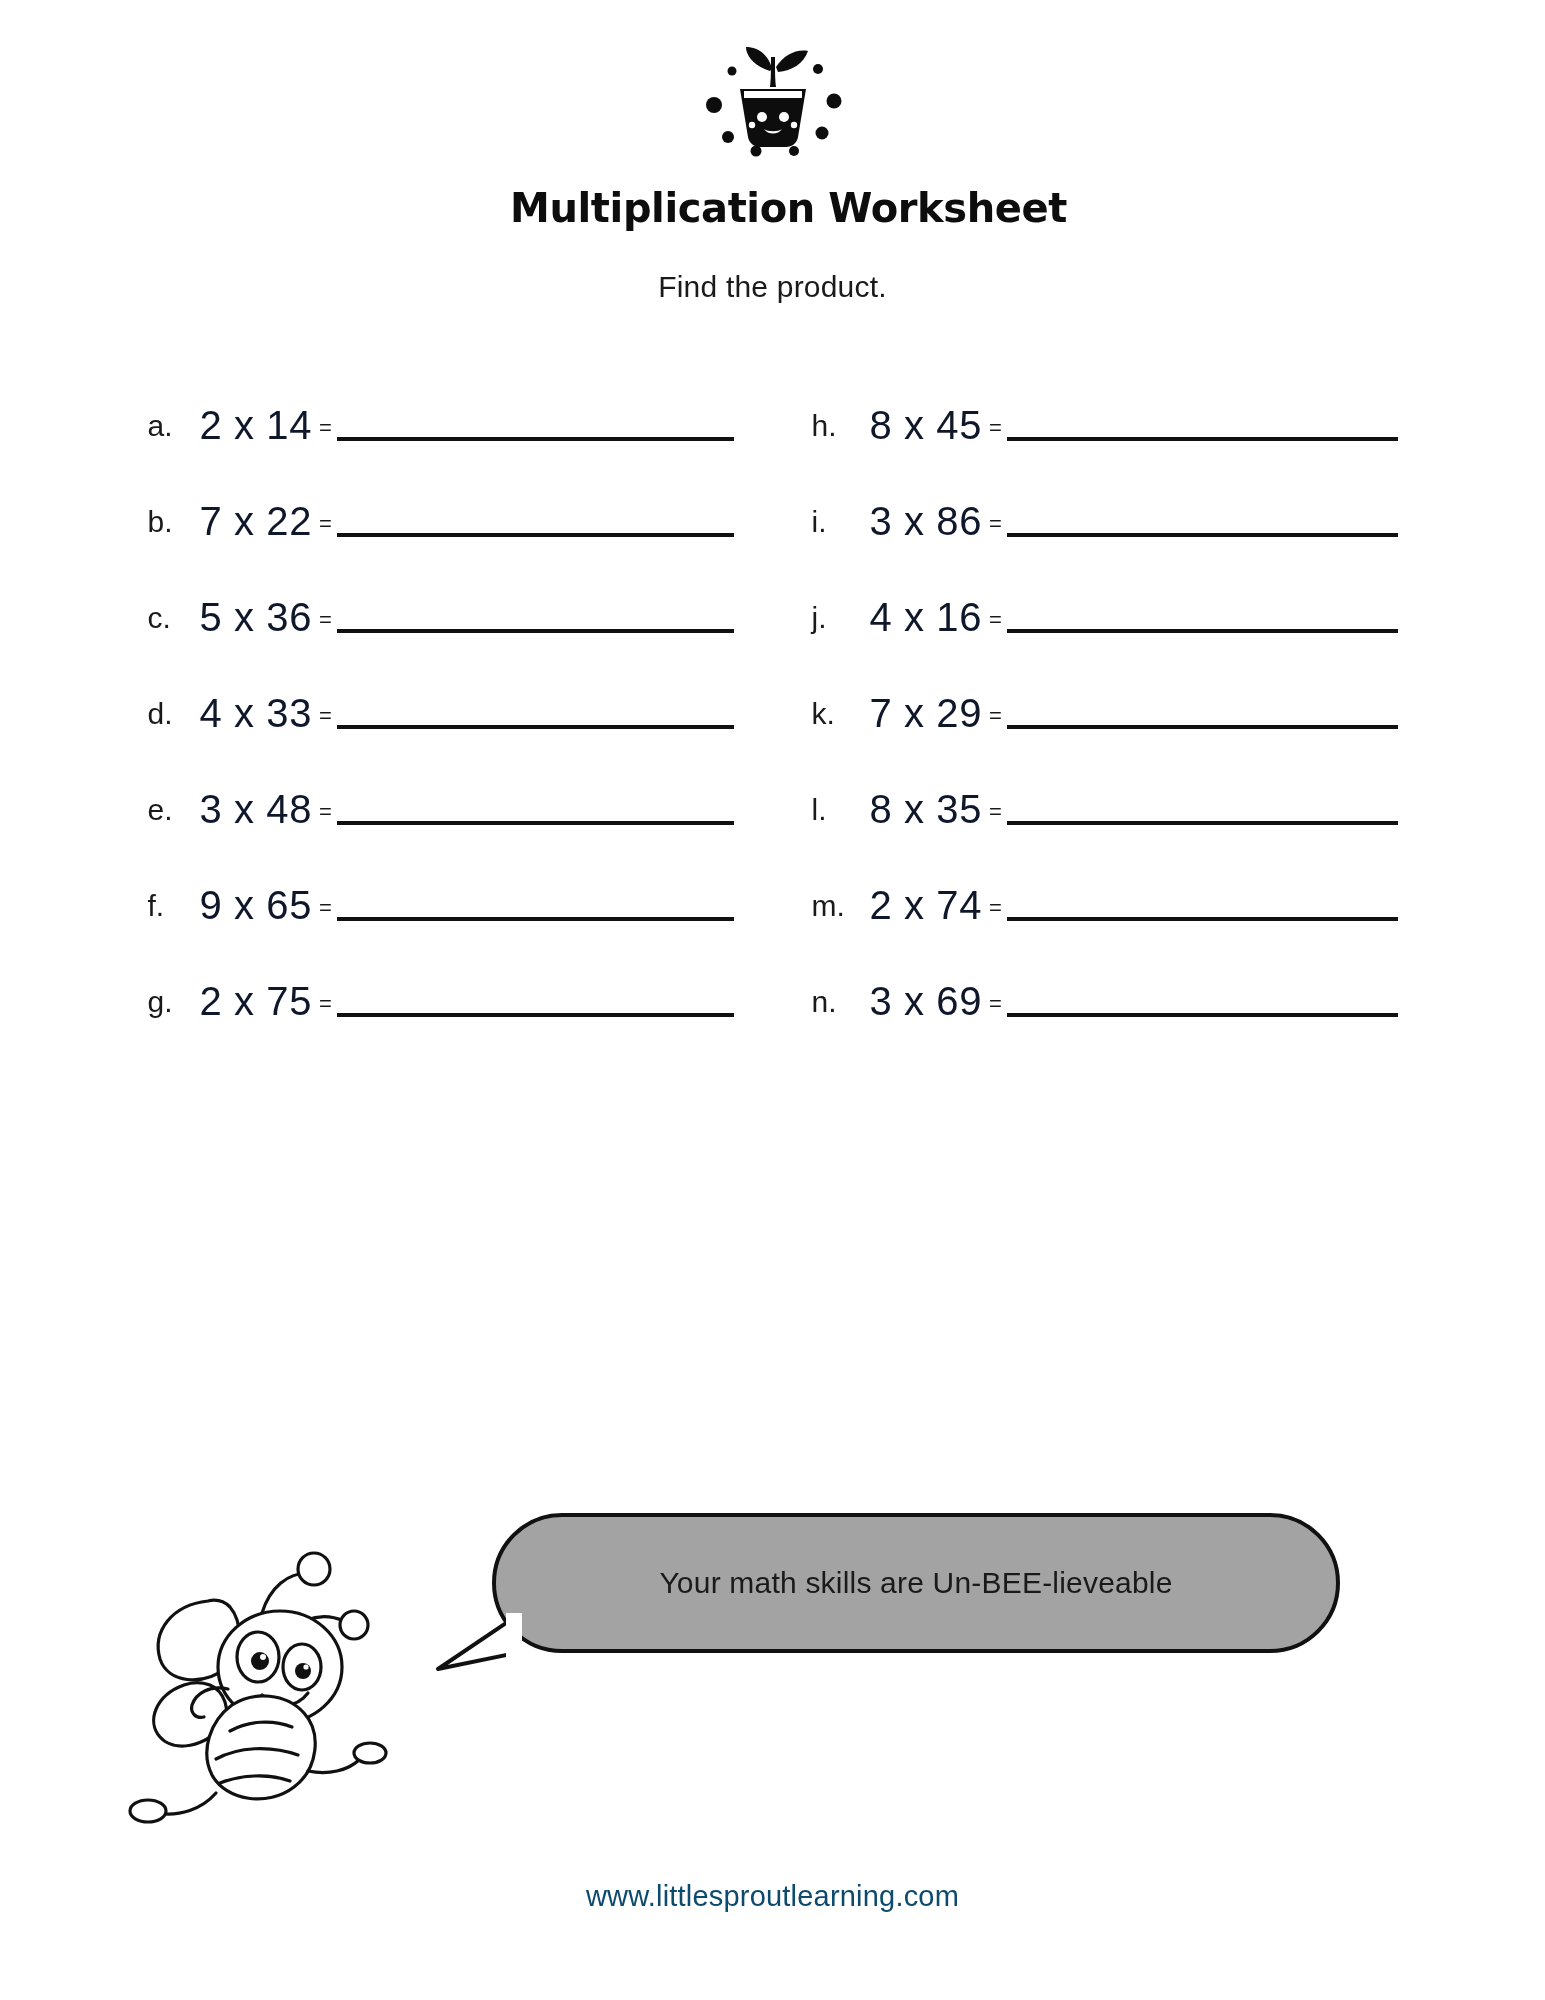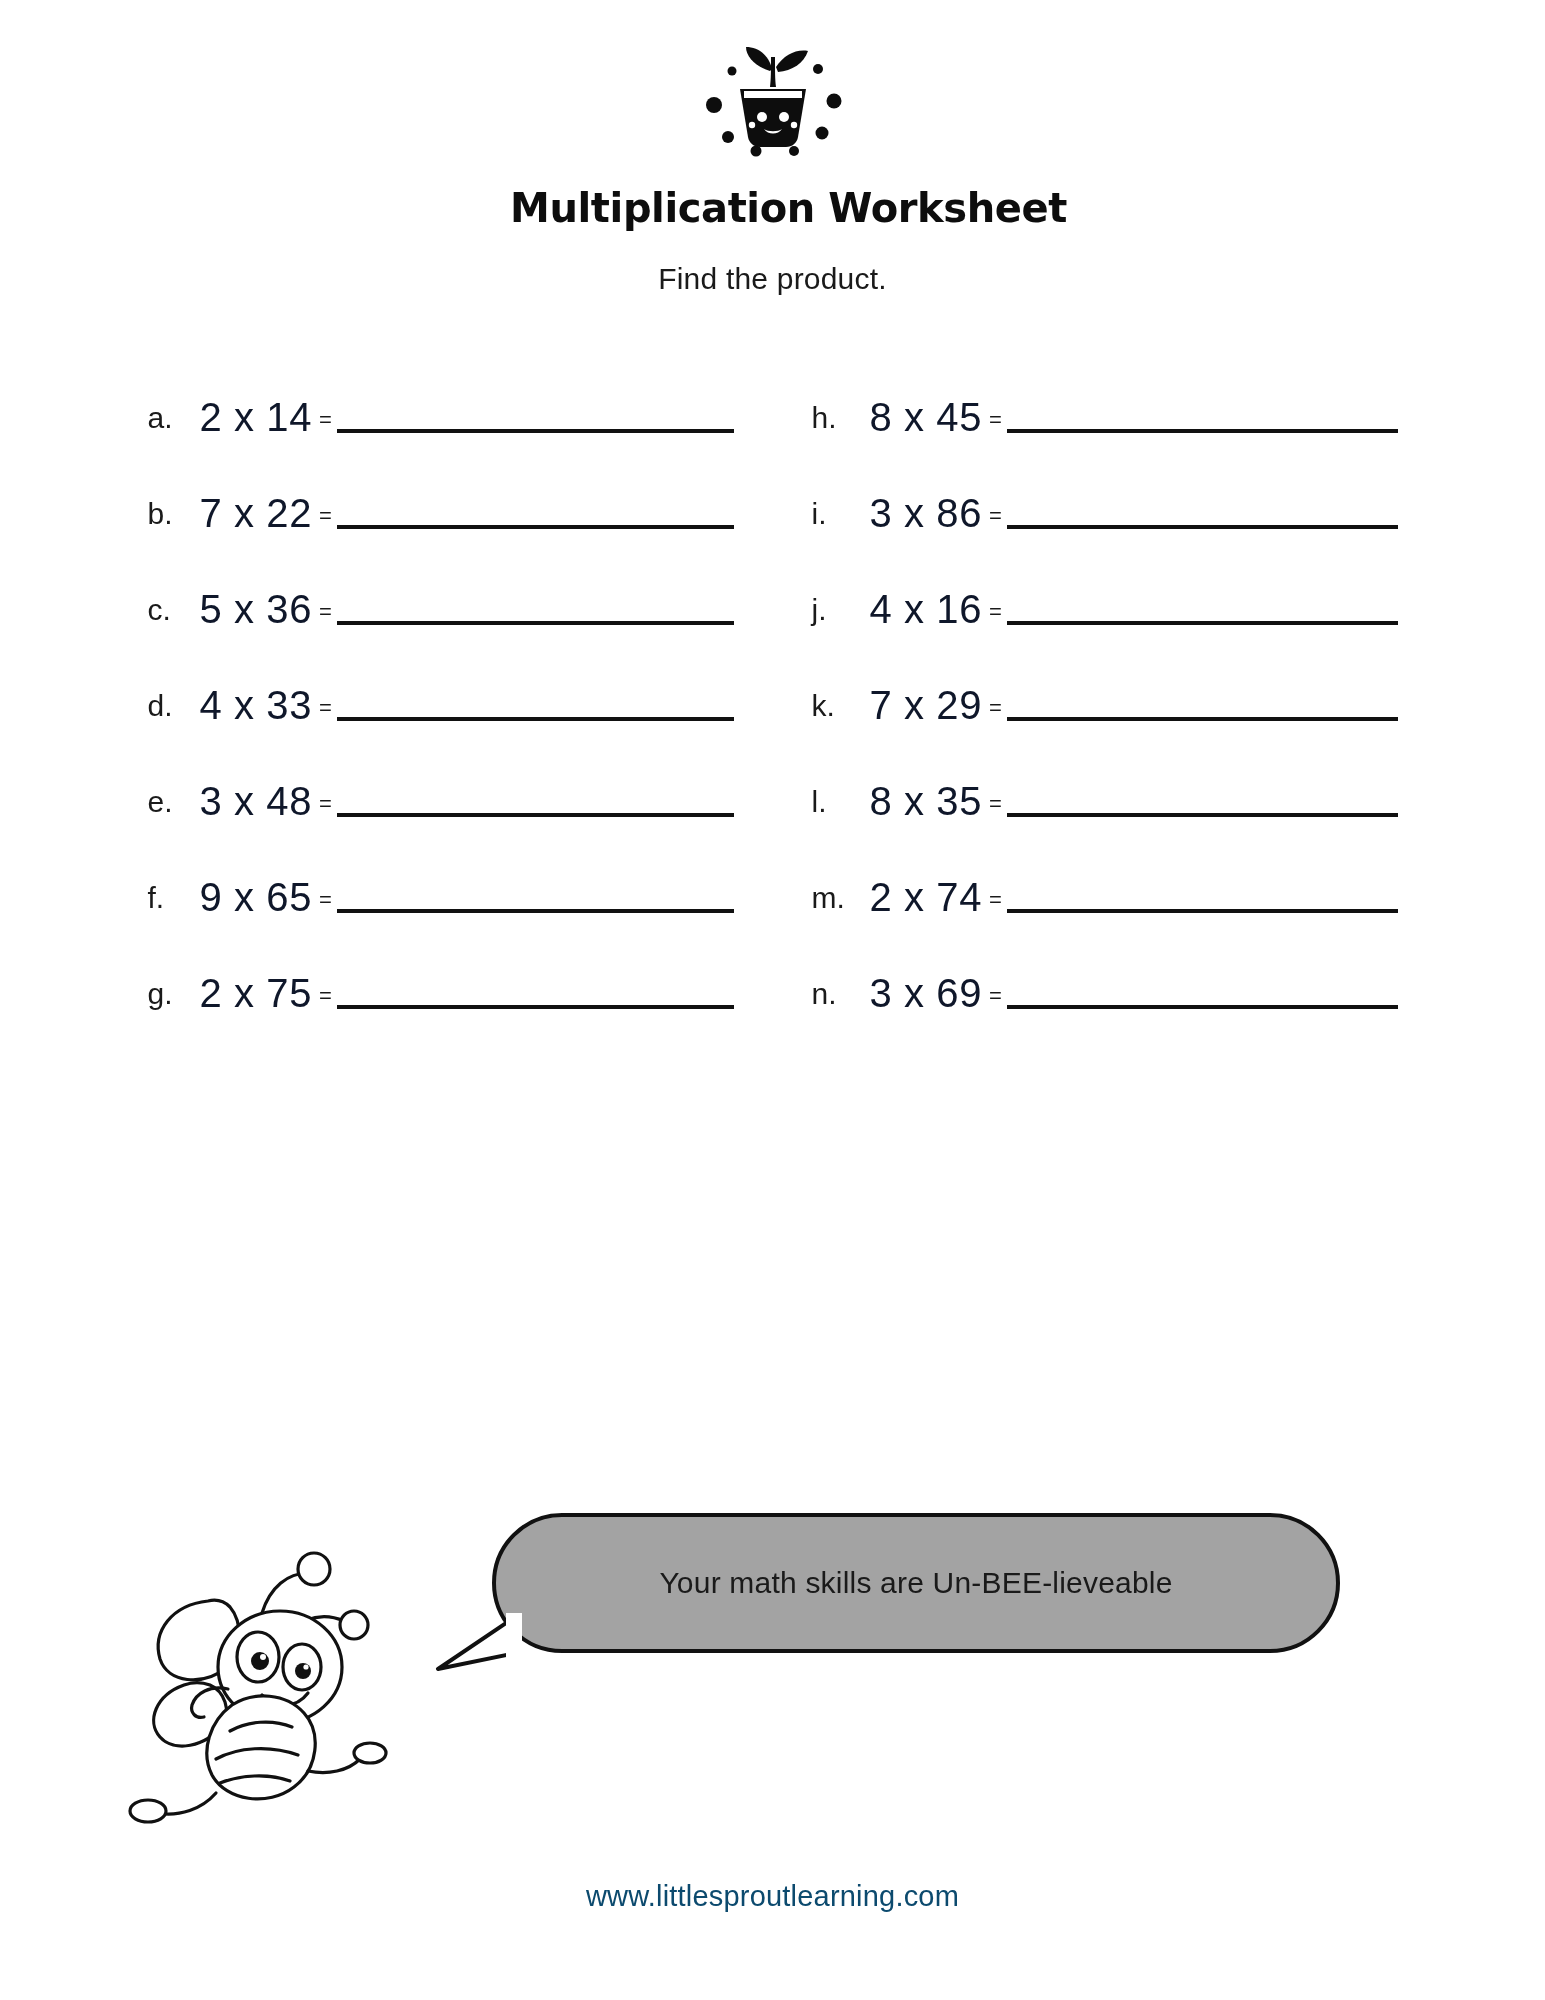--- a/index.html
+++ b/index.html
@@ -49,21 +49,21 @@
     font-family: "DejaVu Sans", sans-serif;
     font-weight: bold;
     color: #0d0d0d;
     letter-spacing: -0.4px;
     line-height: 1.17;
   }
   .title-line1 { font-size: 40px; }
   .title-line2 { font-size: 42px; margin-top: 4px; }
 
   .instruction {
-    margin-top: 30px;
+    margin-top: 38px;
     font-family: "Liberation Sans", sans-serif;
     font-size: 30px;
     font-weight: 400;
     color: #1a1a1a;
     text-align: center;
     letter-spacing: 0.2px;
   }
 
   
   .problems {

